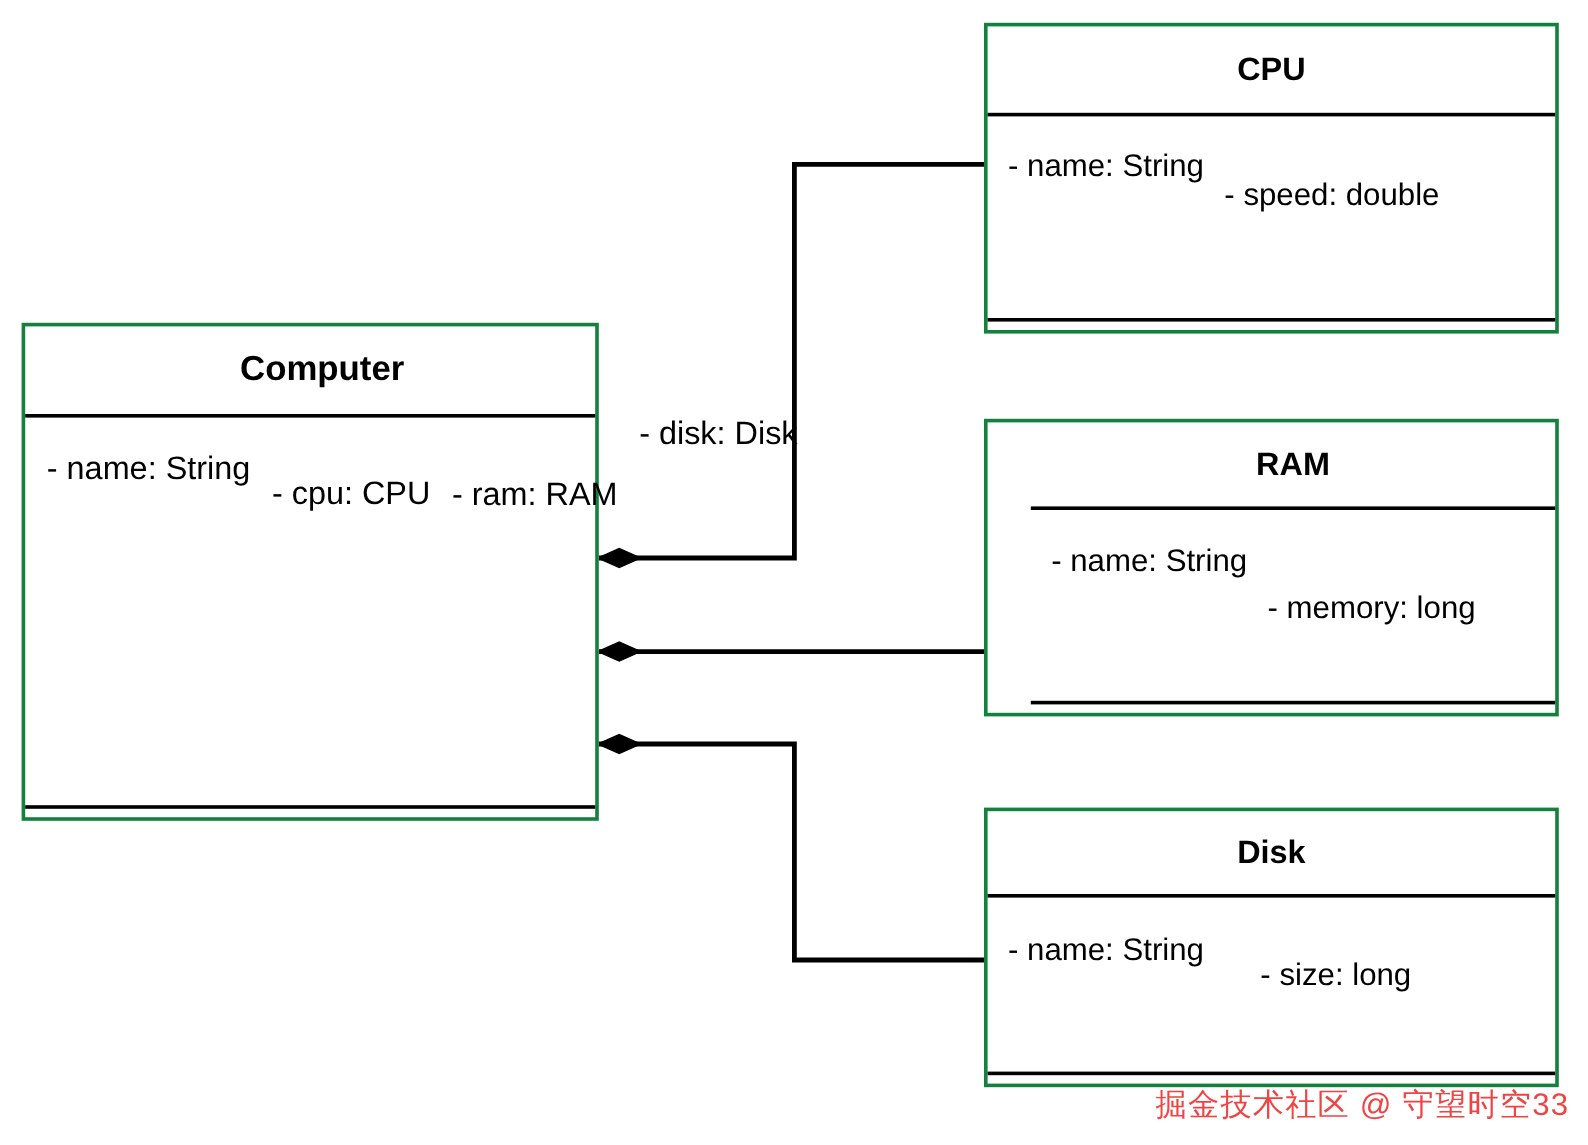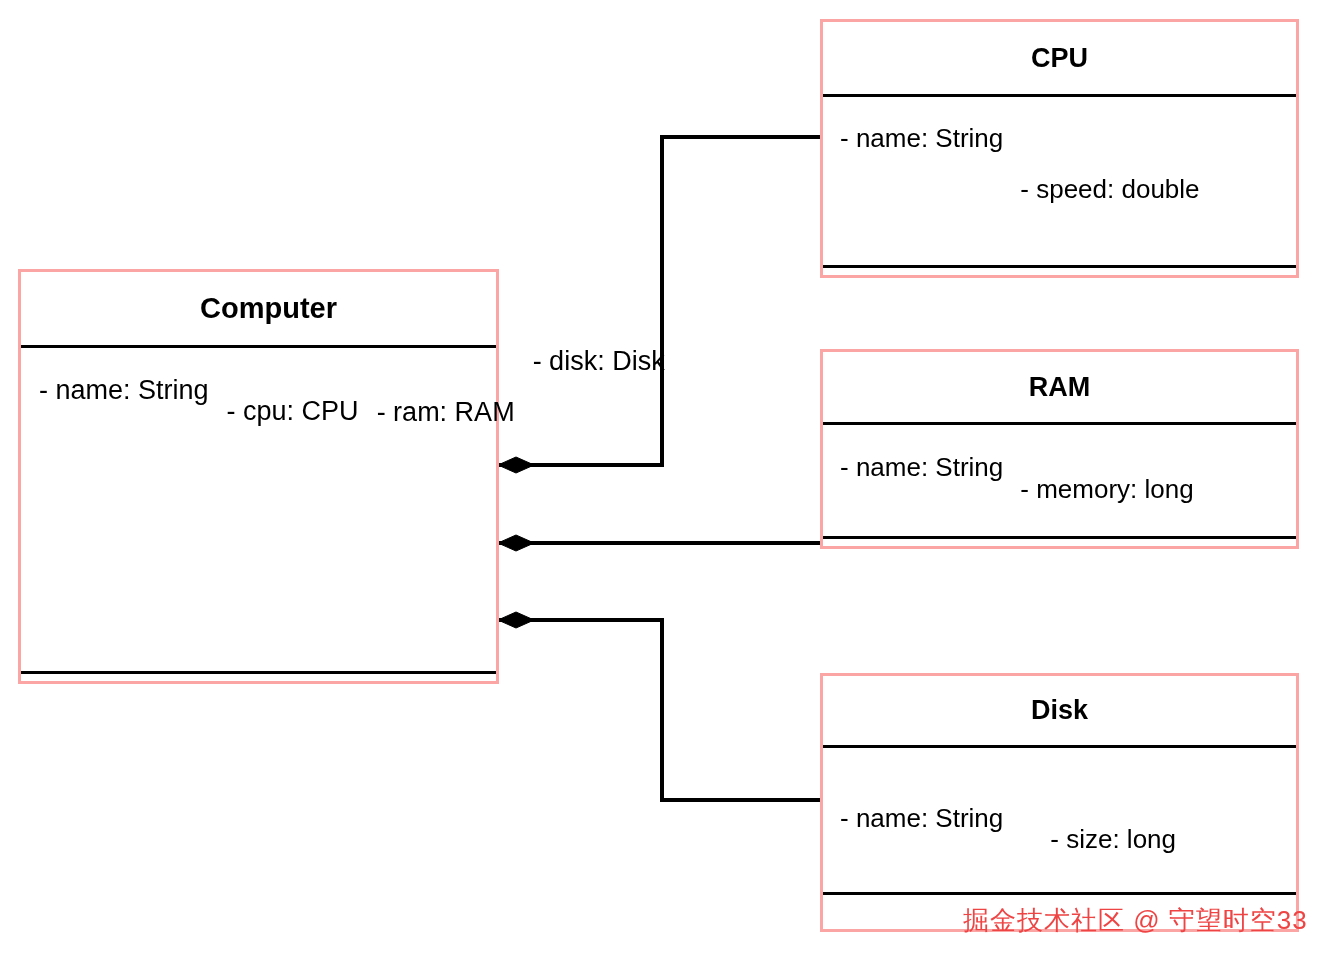--- a/index.html
+++ b/index.html
@@ -24,21 +24,21 @@
     width: 1323px;
     height: 954px;
     pointer-events: none;
   }
 
   
   .uml-class {
     position: absolute;
     box-sizing: border-box;
     background: #ffffff;
-    border: 3px solid #fca5a5;
+    border: 3px solid #15803d;
     display: flex;
     flex-direction: column;
   }
   .class-title {
     box-sizing: border-box;
     width: 100%;
     text-align: center;
     font-weight: bold;
     color: #000000;
     border-bottom: 3px solid #000000;
@@ -78,28 +78,28 @@
   #class-computer .attr-row.r3 { }
 
   
   .uml-class.small { left: 820px; width: 479px; }
   .uml-class.small .class-title { font-size: 27px; }
   .uml-class.small .attr-row { font-size: 26px; padding-left: 17px; }
 
   #class-cpu  { top: 19px;  height: 259px; }
   #class-cpu .class-title { height: 75px; }
   #class-cpu .attr-row.r0 { margin-top: 28px; }
-  #class-cpu .attr-row.r1 { margin-top: 79px; }
+  #class-cpu .attr-row.r1 { margin-top: 52px; }
 
-  #class-ram  { top: 349px; height: 200px; }
+  #class-ram  { top: 349px; height: 248px; padding-left: 36px; }
   #class-ram .class-title { height: 73px; }
   #class-ram .attr-row.r0 { margin-top: 29px; }
-  #class-ram .attr-row.r1 { margin-top: 51px; }
+  #class-ram .attr-row.r1 { margin-top: 68px; }
 
-  #class-disk { top: 673px; height: 259px; gap: 27px; }
+  #class-disk { top: 673px; height: 233px; }
   #class-disk .class-title { height: 72px; }
   #class-disk .attr-row.r0 { margin-top: 30px; }
   #class-disk .attr-row.r1 { margin-top: 51px; padding-left: 47px; }
 
   
   #watermark {
     position: absolute;
     left: 963px;
     top: 903px;
     font-size: 26px;

